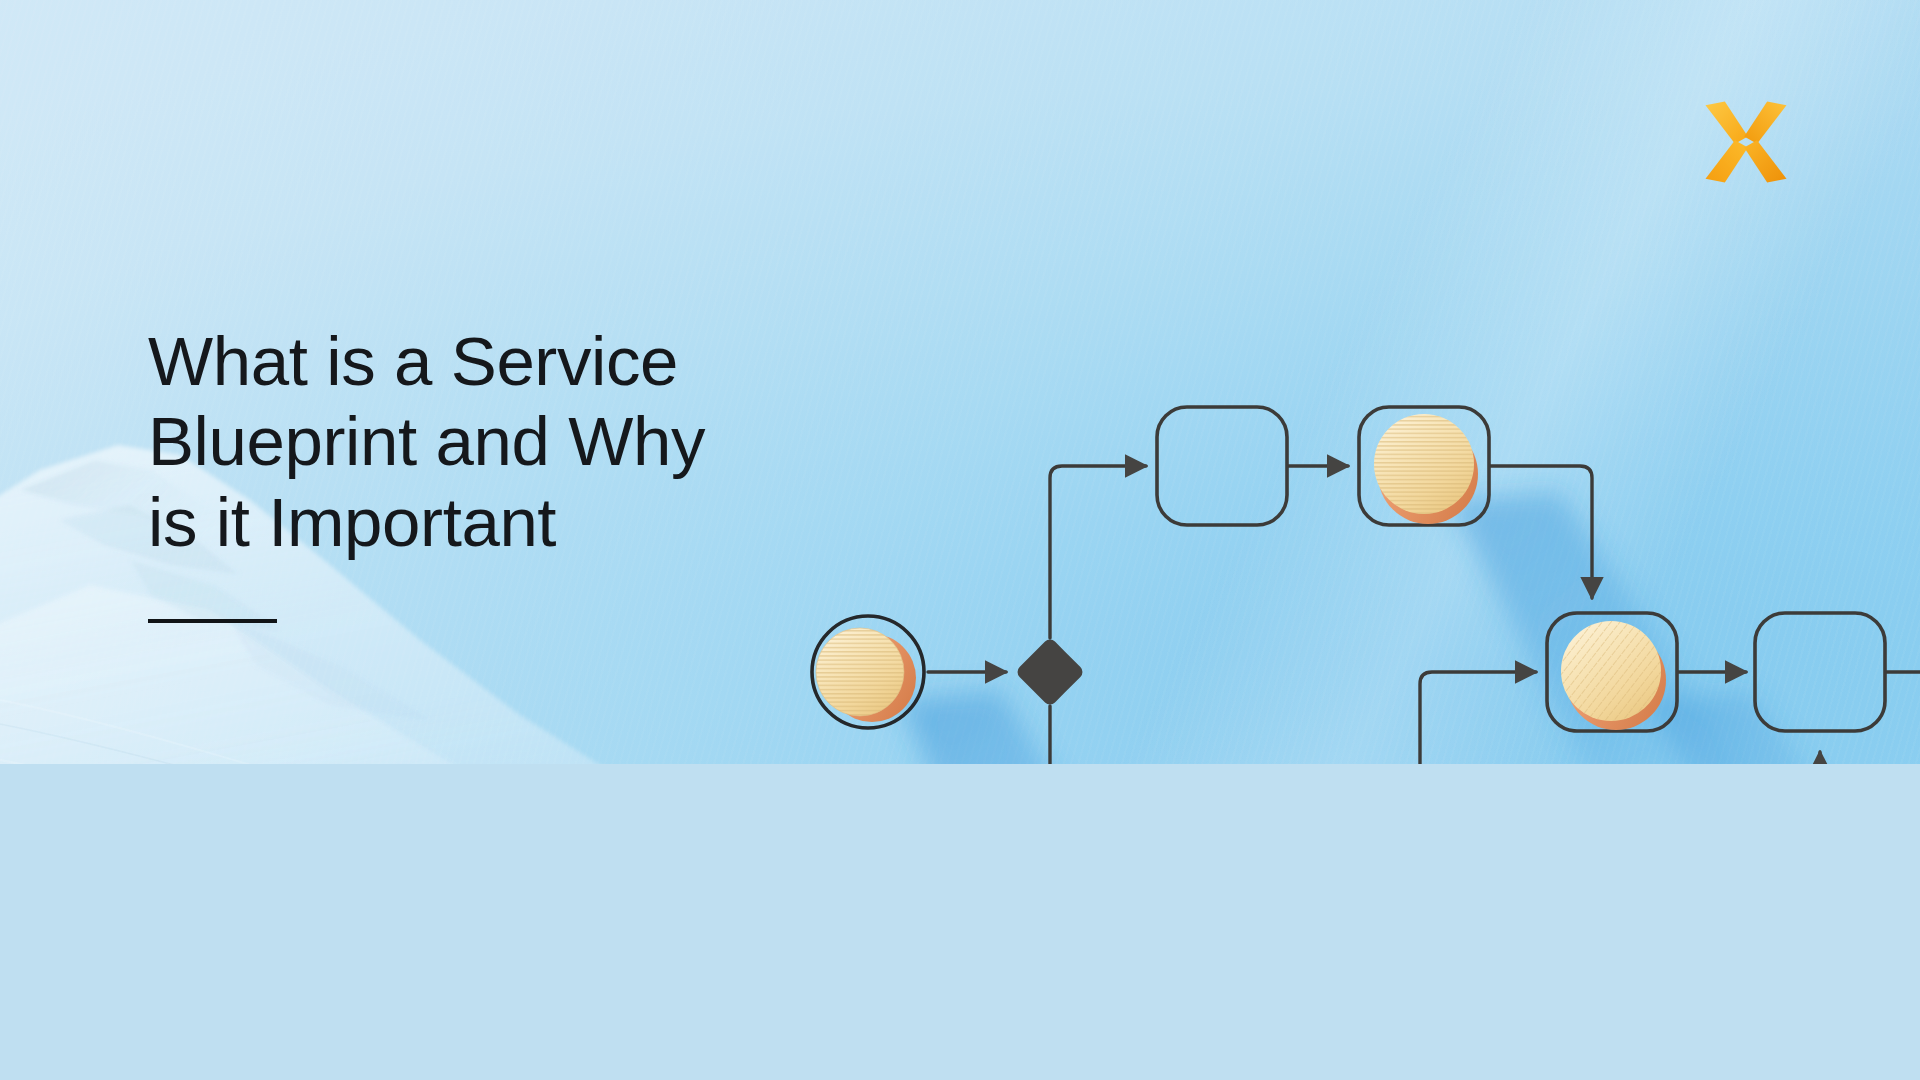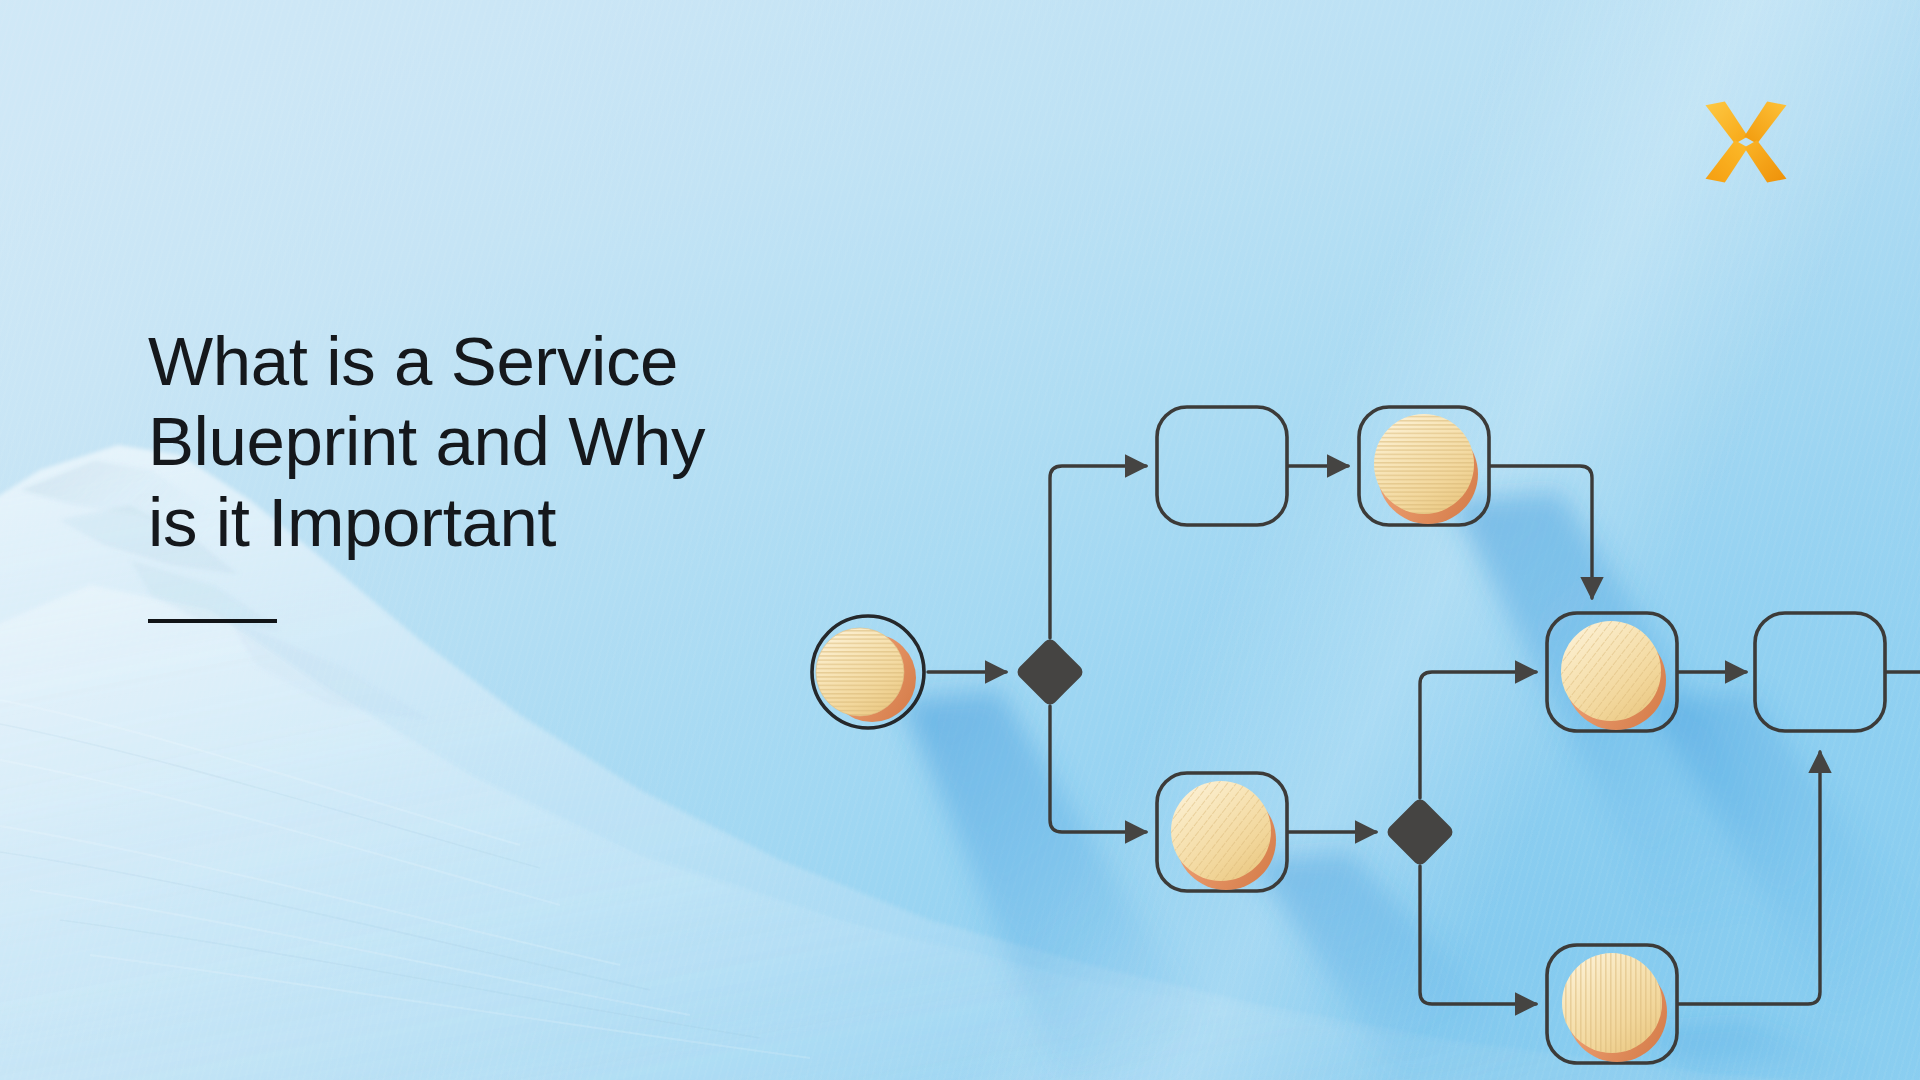--- a/index.html
+++ b/index.html
@@ -7,21 +7,21 @@
 
   html, body {
     width:1920px; height:1080px;
     overflow:hidden;
     font-family:"Liberation Sans", sans-serif;
     background:#bfdff1;
   }
 
   #stage {
     position:relative;
-    width:1920px; height:1080px;
+    width:1920px; height:764px;
     overflow:hidden;
   }
 
   
   .bg-base {
     position:absolute; inset:0;
     background:
       radial-gradient(120% 95% at 78% 88%, #7ec8ee 0%, #93d3f2 26%, #b3dff3 56%, #cbe7f5 82%, #d2e9f6 100%);
   }
   .bg-tint {

